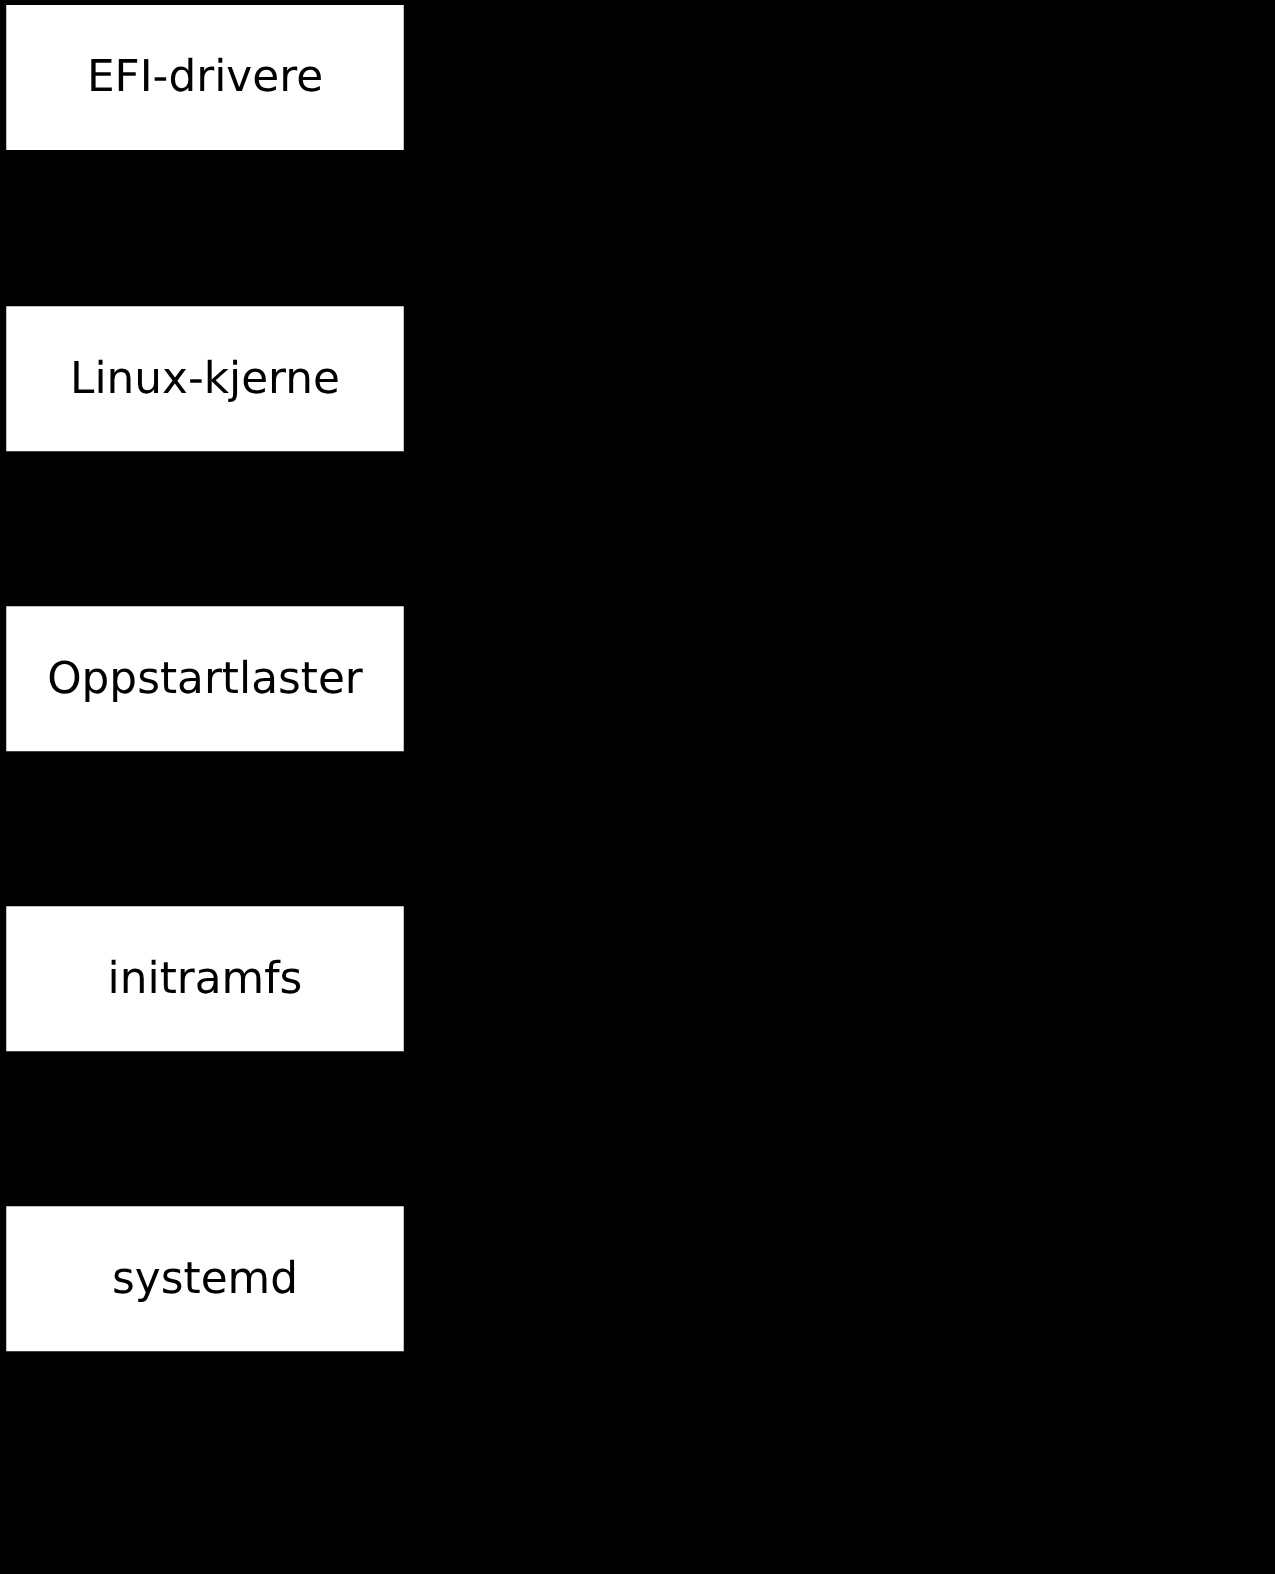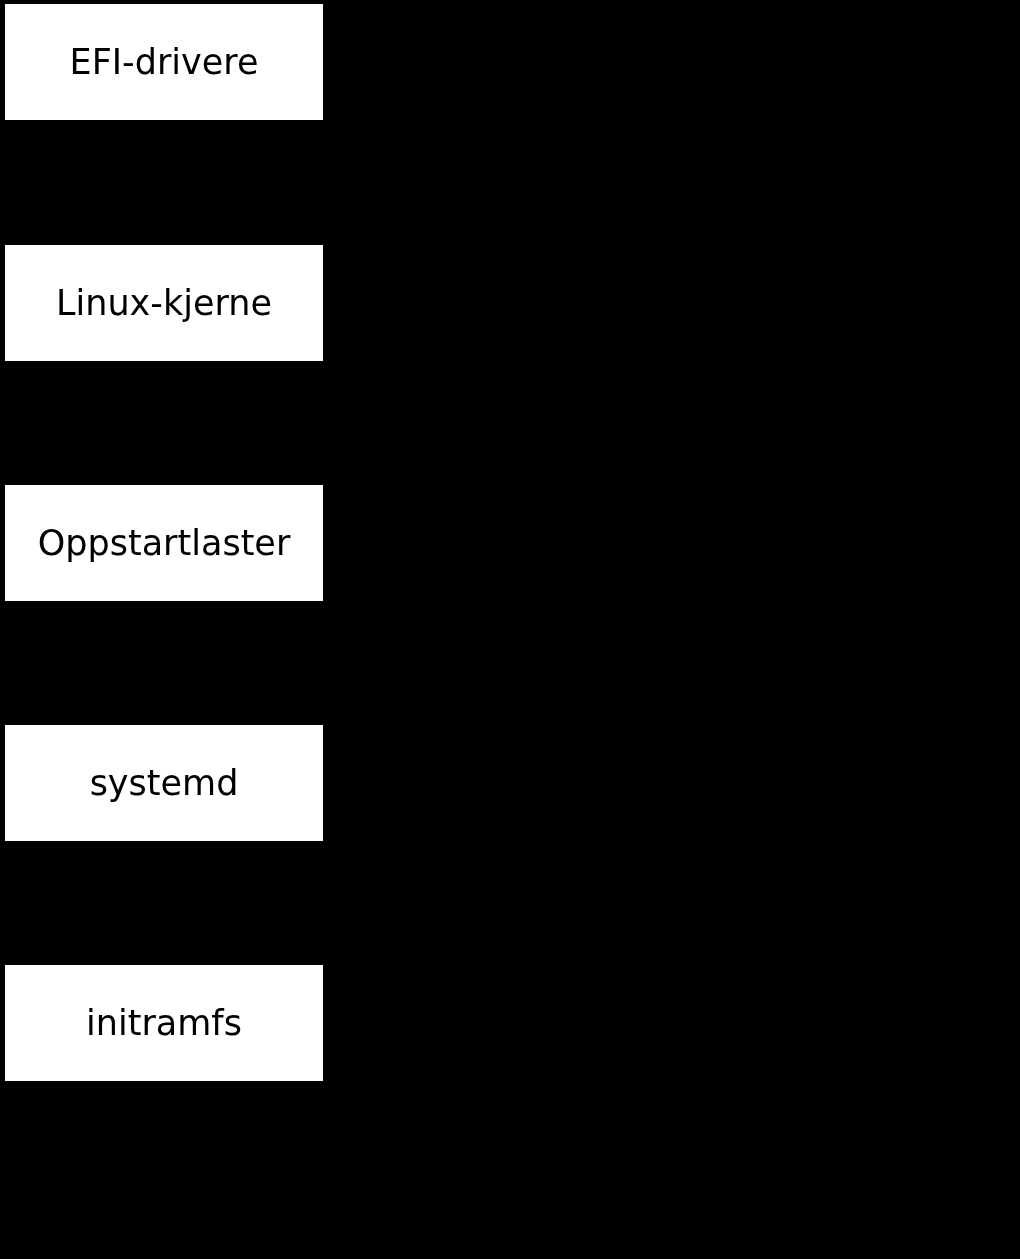--- a/index.html
+++ b/index.html
@@ -47,18 +47,18 @@
   <div class="node">
     <span>EFI-drivere</span>
   </div>
   <div class="node">
     <span>Linux-kjerne</span>
   </div>
   <div class="node">
     <span>Oppstartlaster</span>
   </div>
   <div class="node">
-    <span>systemd</span>
+    <span>initramfs</span>
   </div>
   <div class="node">
-    <span>initramfs</span>
+    <span>systemd</span>
   </div>
 </div>
 
 </body></html>

